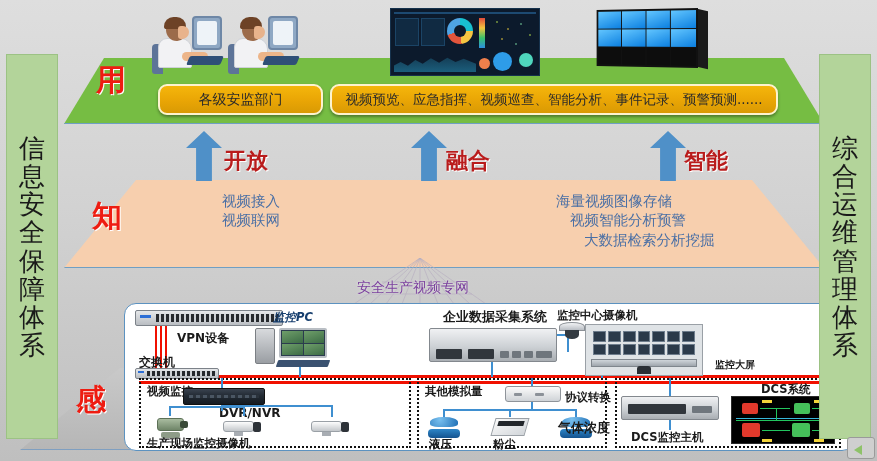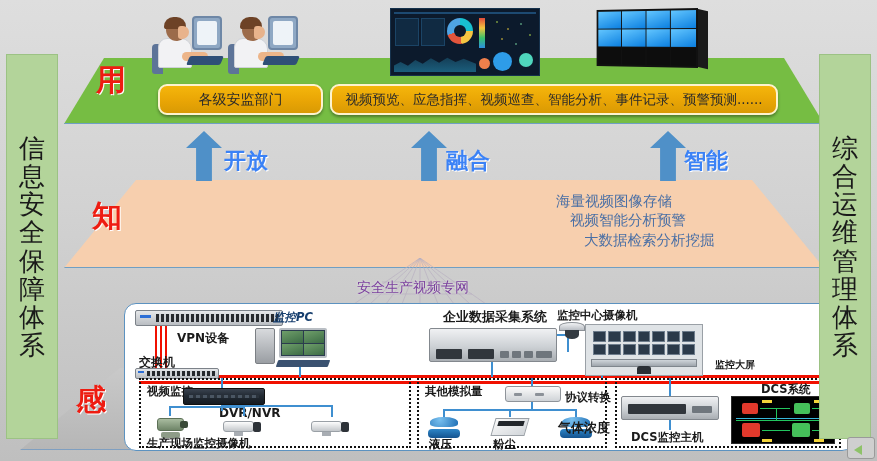--- a/index.html
+++ b/index.html
@@ -139,21 +139,21 @@
   #btn-dept { left:158px; top:84px; width:165px; height:31px; }
   #btn-func { left:330px; top:84px; width:448px; height:31px; font-size:13.5px; }
 
   
   .arrow { position:absolute; z-index:20; width:36px; height:50px; }
   .arrow .body {
     position:absolute; inset:0; background:#4f90c8;
     clip-path:polygon(50% 0, 100% 34%, 72% 34%, 72% 100%, 28% 100%, 28% 34%, 0 34%);
   }
   .arrow-label {
-    position:absolute; z-index:21; color:#3b82f6; font-size:22px; font-weight:bold;
+    position:absolute; z-index:21; color:#b91c1c; font-size:22px; font-weight:bold;
     text-shadow:1px 1px 0 #fff; white-space:nowrap;
   }
   #arr1 { left:186px; top:131px; } #lab1 { left:224px; top:146px; }
   #arr2 { left:411px; top:131px; } #lab2 { left:446px; top:146px; }
   #arr3 { left:650px; top:131px; } #lab3 { left:684px; top:146px; }
 
   
   #cloud { position:absolute; left:287px; top:182px; width:262px; height:84px; z-index:22; }
   #cloud .puff { position:absolute; border-radius:50%;
     background:radial-gradient(circle at 35% 28%,#ffffff 0%,#eef3f6 45%,#c7d6de 100%);
@@ -406,20 +406,22 @@
         <path d="M68 0 L86 46"></path>
       <path d="M68 0 L102 46"></path>
         <path d="M68 0 L118 46"></path>
         <path d="M68 0 L134 46"></path>
       <path d="M30 24 L106 24"></path>
         <path d="M16 36 L120 36"></path>
     </g>
   </svg>
 
   <div class="cloud-text" id="ct-left">
+    <div>视频接入</div>
+    <div>视频联网</div>
   </div>
   <div class="cloud-text" id="ct-right">
     <div>海量视频图像存储</div>
     <div style="padding-left:14px;">视频智能分析预警</div>
     <div style="padding-left:28px;">大数据检索分析挖掘</div>
   </div>
 
   <div id="privnet">安全生产视频专网</div>
 
   <div id="infra">

